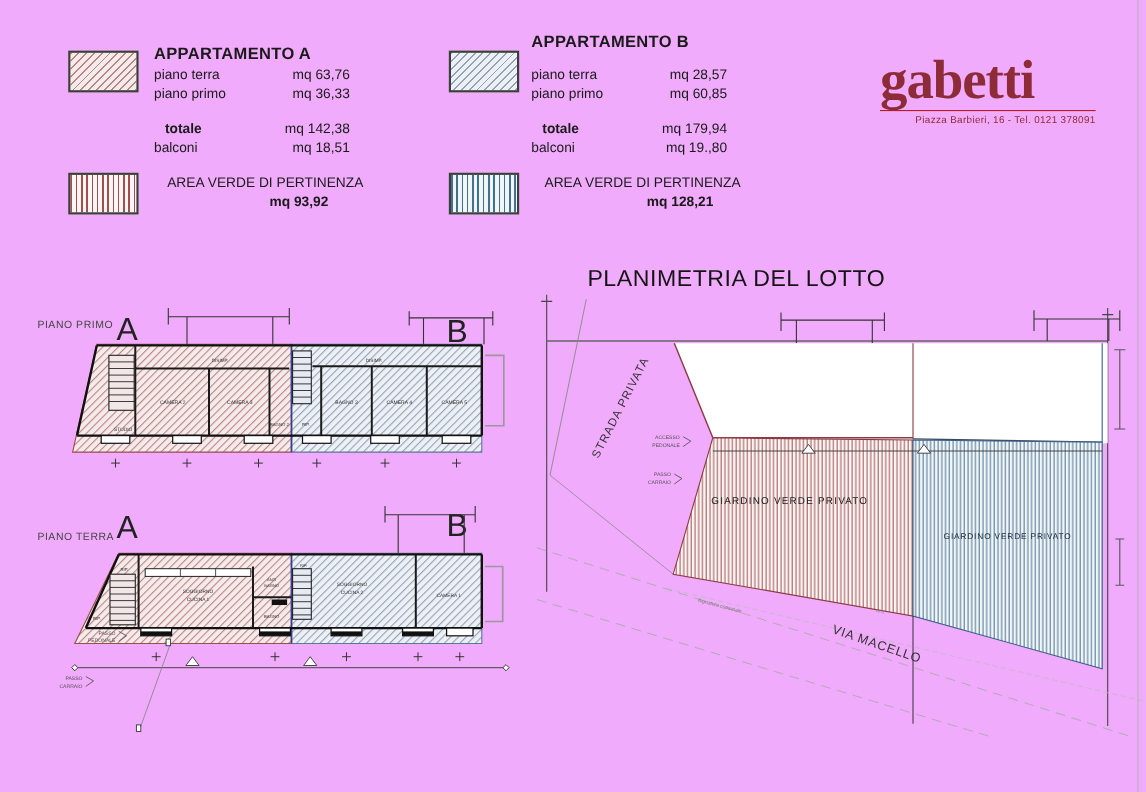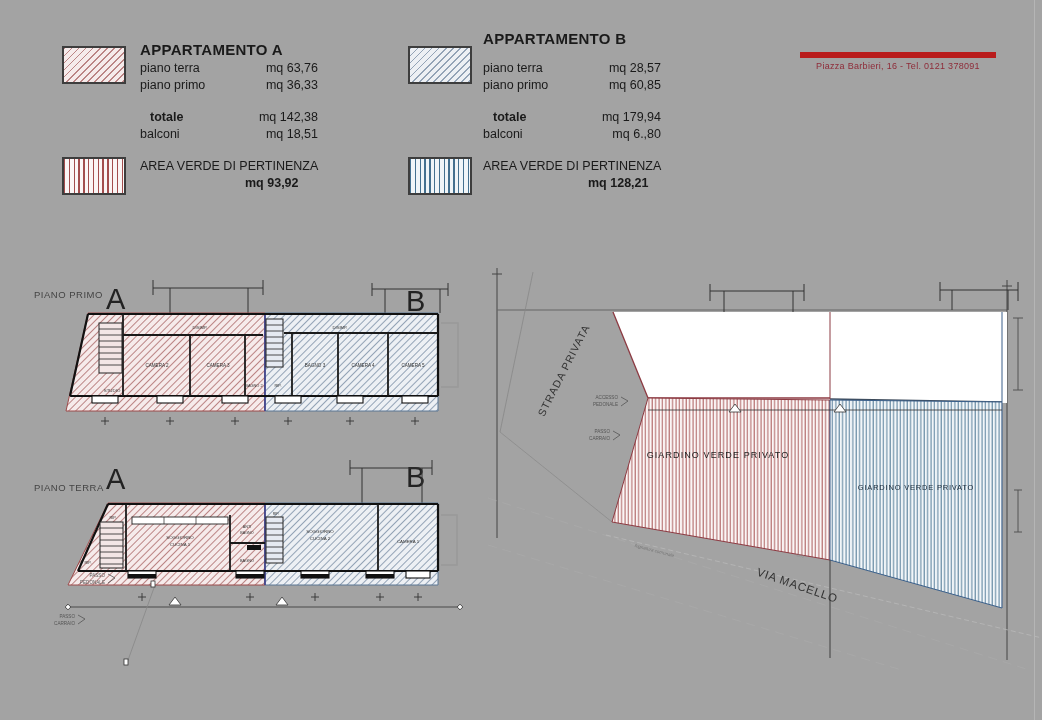--- a/index.html
+++ b/index.html
@@ -1,38 +1,38 @@
 <!DOCTYPE html>
 <html><head>
 <meta charset="utf-8">
 <style>
   html,body{margin:0;padding:0;background:#e8e8e8;}
-  #page{position:relative;width:1042px;height:720px;background:#a3a3a3;overflow:hidden;
+  #page{position:relative;width:1042px;height:720px;background:#f0abfc;overflow:hidden;
         font-family:"Liberation Sans", sans-serif;color:#1a1a1a;}
   .abs{position:absolute;}
   
   .swatch{position:absolute;width:64px;height:38px;border:2px solid #3d3d3d;box-sizing:border-box;}
   .sw-red-diag{background:repeating-linear-gradient(135deg,#bb8484 0 1.2px,transparent 1.2px 5px),#f6ebeb;}
   .sw-blue-diag{background:repeating-linear-gradient(135deg,#93a3b6 0 1.2px,transparent 1.2px 5px),#edf0f4;}
   .sw-red-vert{background:repeating-linear-gradient(90deg,#a34d4d 0 1.4px,transparent 1.4px 4.8px),#fbf5f5;}
   .sw-blue-vert{background:repeating-linear-gradient(90deg,#44708f 0 1.4px,transparent 1.4px 4.8px),#f0f5f8;}
   
   .leg-title{position:absolute;font-size:15px;font-weight:bold;letter-spacing:.3px;}
   .leg-rows{position:absolute;width:178px;font-size:12.5px;}
   .leg-row{display:flex;justify-content:space-between;line-height:17px;}
   .leg-row.r3{margin-top:15px;}
   .leg-row.r3 .lbl{padding-left:10px;font-weight:bold;}
-  .area-title{position:absolute;font-size:12.5px;}
+  .area-title{position:absolute;font-size:12.5px;margin-left:12px;}
   .area-value{position:absolute;width:178px;font-size:12.5px;padding-left:105px;box-sizing:border-box;font-weight:bold;}
   
   .logo{position:absolute;left:800px;top:48px;width:196px;color:#8e2b38;}
   .logo .brand{font-family:"Liberation Serif", serif;font-weight:bold;font-size:50px;line-height:48px;letter-spacing:-1px;}
   .logo .city{font-size:17px;letter-spacing:2.5px;text-align:right;line-height:20px;margin-top:-4px;}
-  .logo .addr{font-size:9px;letter-spacing:.3px;border-top:6px solid #b91c1c;margin-top:4px;padding-top:3px;
-              text-align:center;white-space:nowrap;}
+  .logo .addr{font-size:9px;letter-spacing:.3px;border-top:1px solid #b91c1c;margin-top:4px;padding-top:3px;
+              text-align:right;white-space:nowrap;}
   
   .plan-title{position:absolute;left:534px;top:242px;font-size:21px;letter-spacing:.5px;color:#141414;}
   svg text{font-family:"Liberation Sans", sans-serif;}
   .edge-line{position:absolute;left:1034px;top:0;width:1px;height:720px;background:#b5b5b5;}
 </style>
 </head>
 <body>
 
 <div id="page">
 
@@ -70,31 +70,33 @@
     <div class="leg-row">
       <span class="lbl">piano primo</span>
       <span class="val">mq 60,85</span>
     </div>
     <div class="leg-row r3">
       <span class="lbl">totale</span>
       <span class="val">mq 179,94</span>
     </div>
     <div class="leg-row">
       <span class="lbl">balconi</span>
-      <span class="val">mq 6.,80</span>
+      <span class="val">mq 19.,80</span>
     </div>
   </div>
   <div class="swatch sw-blue-vert abs" style="left:408px;top:157px;"></div>
   <div class="area-title" style="left:483px;top:159px;">AREA VERDE DI PERTINENZA</div>
   <div class="area-value" style="left:483px;top:176px;">mq 128,21</div>
 
   <div class="logo">
+    <div class="brand">gabetti</div>
     <div class="addr">Piazza Barbieri, 16 - Tel. 0121 378091</div>
   </div>
 
+  <div class="plan-title">PLANIMETRIA DEL LOTTO</div>
 
   <svg class="abs" style="left:20px;top:275px;" width="470" height="420" viewBox="0 0 470 420">
     <defs>
       <pattern id="hA" patternUnits="userSpaceOnUse" width="5" height="5" patternTransform="rotate(45)">
         <rect width="5" height="5" fill="#f6ebeb"></rect>
         <line x1="0.5" y1="0" x2="0.5" y2="5" stroke="#bb8484" stroke-width="1"></line>
       </pattern>
       <pattern id="hB" patternUnits="userSpaceOnUse" width="5" height="5" patternTransform="rotate(45)">
         <rect width="5" height="5" fill="#edf0f4"></rect>
         <line x1="0.5" y1="0" x2="0.5" y2="5" stroke="#93a3b6" stroke-width="1"></line>

